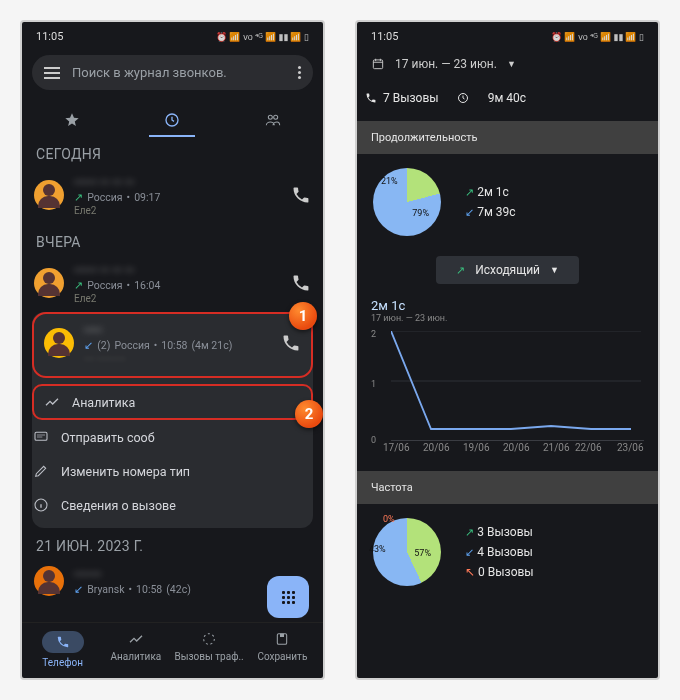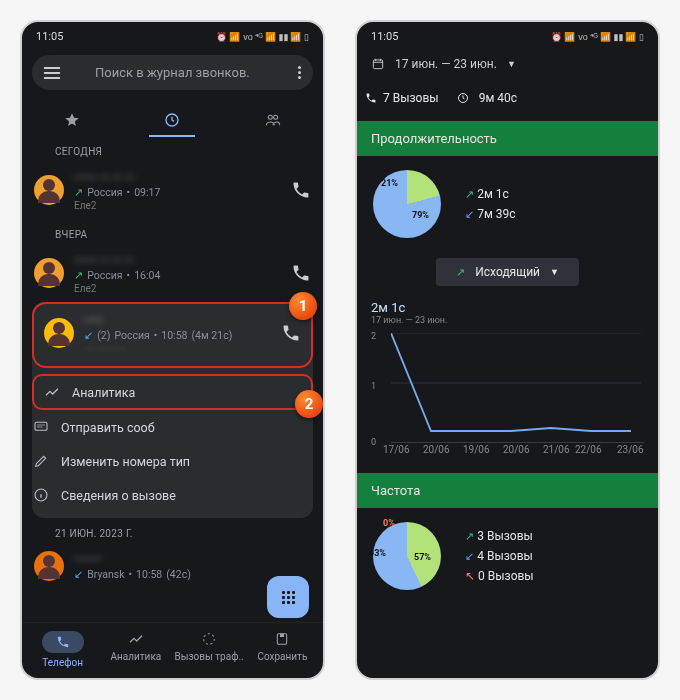--- a/index.html
+++ b/index.html
@@ -1,32 +1,32 @@
 <!DOCTYPE html>
 <html><head>
 <meta charset="utf-8">
 <style>
   * { box-sizing: border-box; margin: 0; padding: 0; font-family: Roboto, Arial, sans-serif; }
   body { background: #f5f5f5; display: flex; gap: 30px; padding: 20px; }
-  .phone { width: 347px; height: 660px; background: #17181c; border-radius: 18px; border: 2px solid #d0d0d0; overflow: hidden; display: flex; flex-direction: column; color: #e5e5e5; font-size: 12px; position: relative; }
+  .phone { width: 347px; height: 660px; background: #17181c; border-radius: 4px; border: 2px solid #d0d0d0; overflow: hidden; display: flex; flex-direction: column; color: #e5e5e5; font-size: 12px; position: relative; }
   .statusbar { display: flex; justify-content: space-between; align-items: center; padding: 8px 14px 4px; font-size: 11px; color: #ddd; }
   .st-right { font-size: 9px; letter-spacing: 0; opacity: .85; }
   
   .searchbar { margin: 8px 10px; background: #2b2c30; border-radius: 24px; display: flex; align-items: center; padding: 10px 12px; gap: 12px; color: #9aa0a6; }
   .burger { width: 16px; height: 12px; display: flex; flex-direction: column; justify-content: space-between; }
   .burger span { height: 2px; background: #ccc; }
-  .searchbar .txt { flex: 1; font-size: 13px; margin-left: 23px; }
+  .searchbar .txt { flex: 1; font-size: 13px; }
   .dots3 { display: flex; flex-direction: column; gap: 2px; }
   .dots3 span { width: 3px; height: 3px; border-radius: 50%; background: #ccc; }
   .tabbar { display: flex; justify-content: space-around; padding: 6px 0 0; }
   .tabbar .tab { flex: 1; display: flex; justify-content: center; padding: 8px 0; color: #9aa0a6; position: relative; }
   .tabbar .tab.active { color: #8ab4f8; }
   .tabbar .tab.active::after { content: ""; position: absolute; bottom: -1px; height: 2px; width: 46px; background: #8ab4f8; }
   .scroll { flex: 1; overflow: hidden; }
-  .sect { padding: 10px 14px 4px; font-size: 10px; color: #9aa0a6; letter-spacing: .3px; margin-left: 19px; }
+  .sect { padding: 10px 14px 4px; font-size: 14px; color: #9aa0a6; letter-spacing: .3px; }
   .row { display: flex; align-items: center; padding: 8px 12px; gap: 10px; }
   .avatar { width: 30px; height: 30px; border-radius: 50%; background: #f0a030; position: relative; flex-shrink: 0; }
   .avatar::before { content: ""; position: absolute; width: 12px; height: 12px; background: #533; border-radius: 50%; top: 4px; left: 9px; }
   .avatar::after { content: ""; position: absolute; width: 22px; height: 12px; background: #533; border-radius: 10px 10px 0 0; bottom: 2px; left: 4px; }
   .rowmain { flex: 1; min-width: 0; }
   .name { font-size: 13px; color: #e6e6e6; filter: blur(3px); opacity: .5; }
   .sub { font-size: 10.5px; color: #8a8f98; display: flex; align-items: center; gap: 4px; margin-top: 2px; }
   .op { font-size: 10px; color: #78796f; margin-top: 1px; }
   .callbtn { width: 20px; height: 20px; color: #ccc; }
   .arr-og { color: #3abf7e; font-size: 11px; }
@@ -48,24 +48,24 @@
   .fab { position: absolute; right: 14px; bottom: 60px; width: 42px; height: 42px; border-radius: 12px; background: #8ab4f8; display: flex; align-items: center; justify-content: center; }
   .dial { display: grid; grid-template-columns: repeat(3,3px); grid-template-rows: repeat(3,3px); gap: 2px; }
   .dial span { background: #17181c; border-radius: 1px; }
   
   .topbar2 { display: flex; align-items: center; gap: 10px; padding: 10px 14px; font-size: 12px; color: #ccc; }
   .tabbar2 { display: flex; }
   .tabbar2 .tab { flex: 1; text-align: center; padding: 10px 0; font-size: 12px; color: #9aa0a6; position: relative; }
   .tabbar2 .tab.active { color: #7aa8ee; }
   .tabbar2 .tab.active::after { content: ""; position: absolute; bottom: 0; left: 20%; width: 60%; height: 2px; background: #7aa8ee; }
   .statsrow { display: flex; gap: 18px; padding: 10px 8px; font-size: 12px; align-items: center; }
-  .sectitle { background: #15803d; padding: 10px 14px; font-size: 13px; margin-top: 6px; }
+  .sectitle { background: #404040; padding: 10px 14px; font-size: 11px; margin-top: 6px; }
   .chartrow { display: flex; align-items: center; gap: 24px; padding: 14px 16px; }
   .pie1 { width: 68px; height: 68px; border-radius: 50%; background: conic-gradient(#b3e27a 0 75.6deg, #88b7f3 75.6deg 360deg); position: relative; flex-shrink:0; }
-  .plabel { position: absolute; font-size: 9px; color: #111; font-weight: bold; }
+  .plabel { position: absolute; font-size: 9px; color: #111; }
   .legend { display: flex; flex-direction: column; gap: 6px; font-size: 12px; }
   .dd { margin: 6px auto 10px; display: flex; align-items: center; gap: 10px; background: #2f3238; padding: 7px 20px; border-radius: 4px; width: fit-content; font-size: 12px; }
   .linebox { padding: 4px 14px 12px; }
   .ltitle { font-size: 13px; color: #c7e1ff; }
   .lsub { font-size: 9px; color: #888; }
   .lchart { position: relative; height: 110px; margin-top: 8px; }
   .ylab { position: absolute; left: 0; font-size: 9px; color: #888; }
   .xaxis { position: absolute; bottom: 0; left: 20px; right: 0; height: 1px; background: #3a3c42; }
   .xlab { position: absolute; bottom: -12px; font-size: 10px; color: #888; }
   .pie2 { width: 68px; height: 68px; border-radius: 50%; background: conic-gradient(#ff7a59 0 0deg, #b3e27a 0 154.8deg, #88b7f3 154.8deg 360deg); position: relative; flex-shrink:0;}
@@ -274,21 +274,21 @@
   </div>
 
 
   <div class="statsrow">
     <span style="display:flex;align-items:center;gap:6px">
       <svg width="12" height="12" viewBox="0 0 24 24">
           <path fill="currentColor" d="M6.6 10.8a15 15 0 0 0 6.6 6.6l2.2-2.2a1 1 0 0 1 1-.25 11 11 0 0 0 3.5.56 1 1 0 0 1 1 1V20a1 1 0 0 1-1 1A17 17 0 0 1 3 4a1 1 0 0 1 1-1h3.5a1 1 0 0 1 1 1 11 11 0 0 0 .56 3.5 1 1 0 0 1-.25 1z"></path>
         </svg>
       <span>7 Вызовы</span>
     </span>
-    <span style="display:flex;align-items:center;gap:10px">
+    <span style="display:flex;align-items:center;gap:19px">
       <svg width="12" height="12" viewBox="0 0 24 24">
           <circle cx="12" cy="12" r="9" fill="none" stroke="currentColor" stroke-width="2"></circle>
           <path stroke="currentColor" stroke-width="2" d="M12 7v5l3 2"></path>
         </svg>
       <span>9м 40с</span>
     </span>
   </div>
 
   <div class="sectitle">Продолжительность</div>
   <div class="chartrow">

